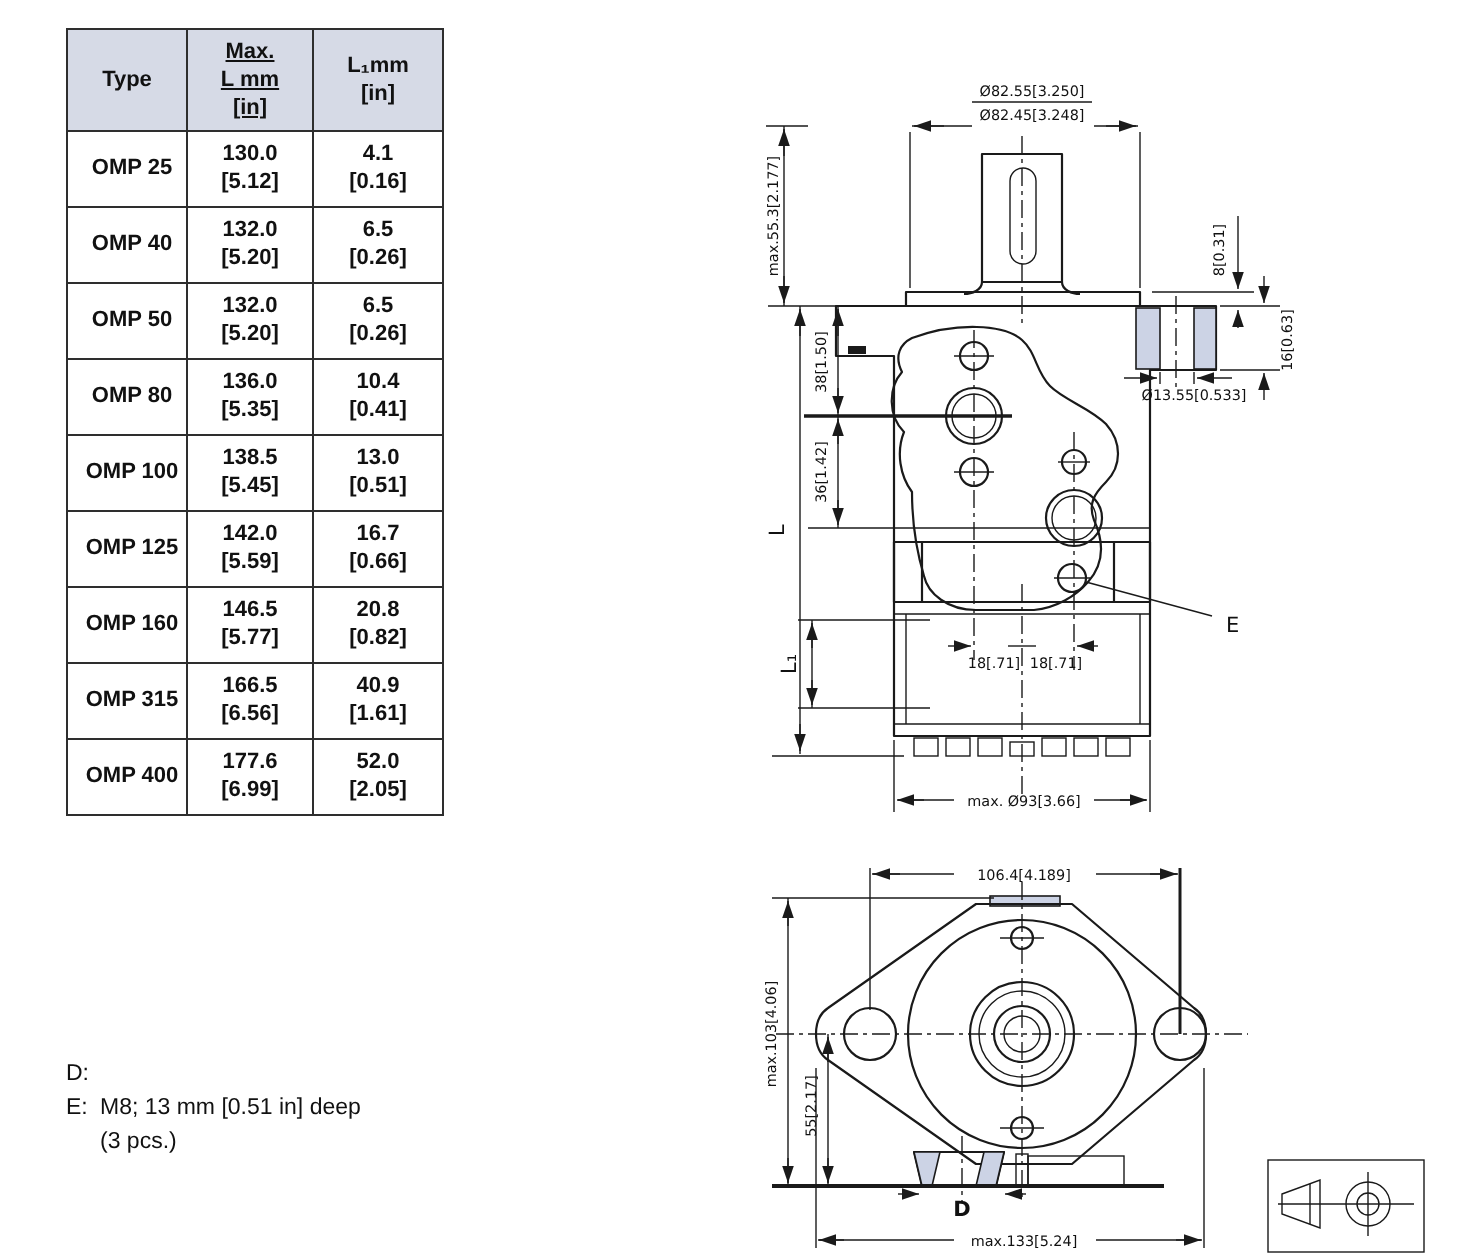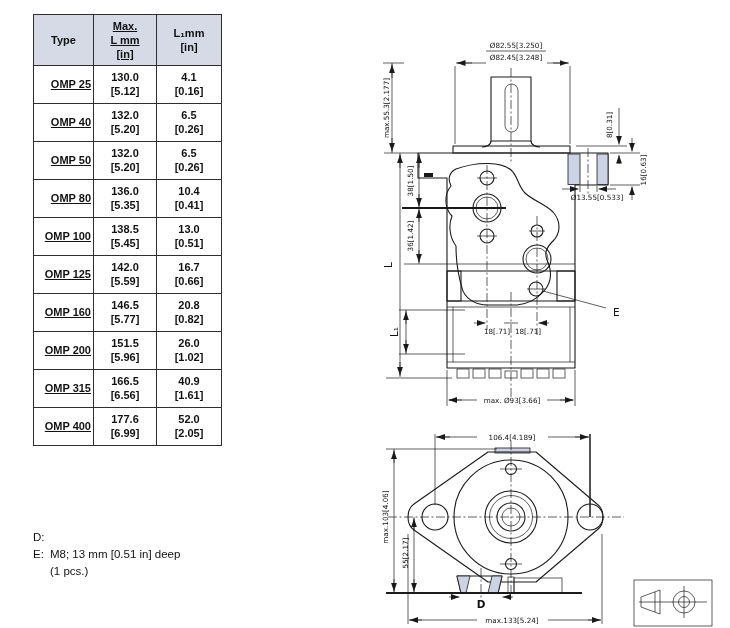--- a/index.html
+++ b/index.html
@@ -7,21 +7,21 @@
        font-family:"Liberation Sans",sans-serif;color:#111;}
   .page{position:absolute;inset:0;background:#fff;overflow:hidden;}
 
   
   table.dim-table{border-collapse:collapse;position:absolute;left:33px;top:14px;}
   .dim-table th,.dim-table td{border:1px solid #2e2e2e;}
   .dim-table th{background:#d6dae6;font-size:11px;font-weight:bold;text-align:center;
      vertical-align:middle;height:50px;padding:0 3px;line-height:1.3;white-space:pre-line;}
   .dim-table td{font-size:11px;height:37px;text-align:center;vertical-align:middle;
      white-space:pre-line;line-height:1.25;padding:0 2px;font-weight:bold;}
-  .dim-table td.t{ text-align:right;padding-left:7px;font-weight:bold;text-decoration:underline;}
+  .dim-table td.t{ text-align:center;padding-left:7px;font-weight:bold;}
   .c-type{width:53px;} .c-max{width:56px;text-decoration:underline;} .c-l1{width:58px;}
 
   
   .notes{position:absolute;left:33px;top:529px;font-size:11.5px;line-height:17px;}
   .note-line{display:flex;}
   .nl{width:17px;flex:none;}
   .indent{padding-left:17px;}
 
   
   svg.draw{position:absolute;left:378px;top:0;}
@@ -95,27 +95,20 @@
 [0.66]</td>
         </tr>
       <tr>
           <td class="t">OMP 160</td>
           <td>146.5
 [5.77]</td>
           <td>20.8
 [0.82]</td>
         </tr>
       <tr>
-          <td class="t">OMP 200</td>
-          <td>151.5
-[5.96]</td>
-          <td>26.0
-[1.02]</td>
-        </tr>
-      <tr>
           <td class="t">OMP 315</td>
           <td>166.5
 [6.56]</td>
           <td>40.9
 [1.61]</td>
         </tr>
       <tr>
           <td class="t">OMP 400</td>
           <td>177.6
 [6.99]</td>
@@ -127,21 +120,21 @@
 
   <div class="notes">
     <div class="note-line">
       <span class="nl">D:</span>
     </div>
     <div class="note-line">
       <span class="nl">E:</span>
       <span>M8; 13 mm [0.51 in] deep</span>
     </div>
     <div class="note-line indent">
-      <span>(1 pcs.)</span>
+      <span>(3 pcs.)</span>
     </div>
   </div>
 
   <svg class="draw" width="352" height="628" viewBox="378 0 352 628">
     <defs>
       <marker id="arr" markerUnits="userSpaceOnUse" markerWidth="9" markerHeight="7" refX="8.5" refY="3.5" orient="auto">
         <path d="M0,0.6 L8.5,3.5 L0,6.4 Z" fill="#1a1a1a"></path>
       </marker>
     </defs>
 

